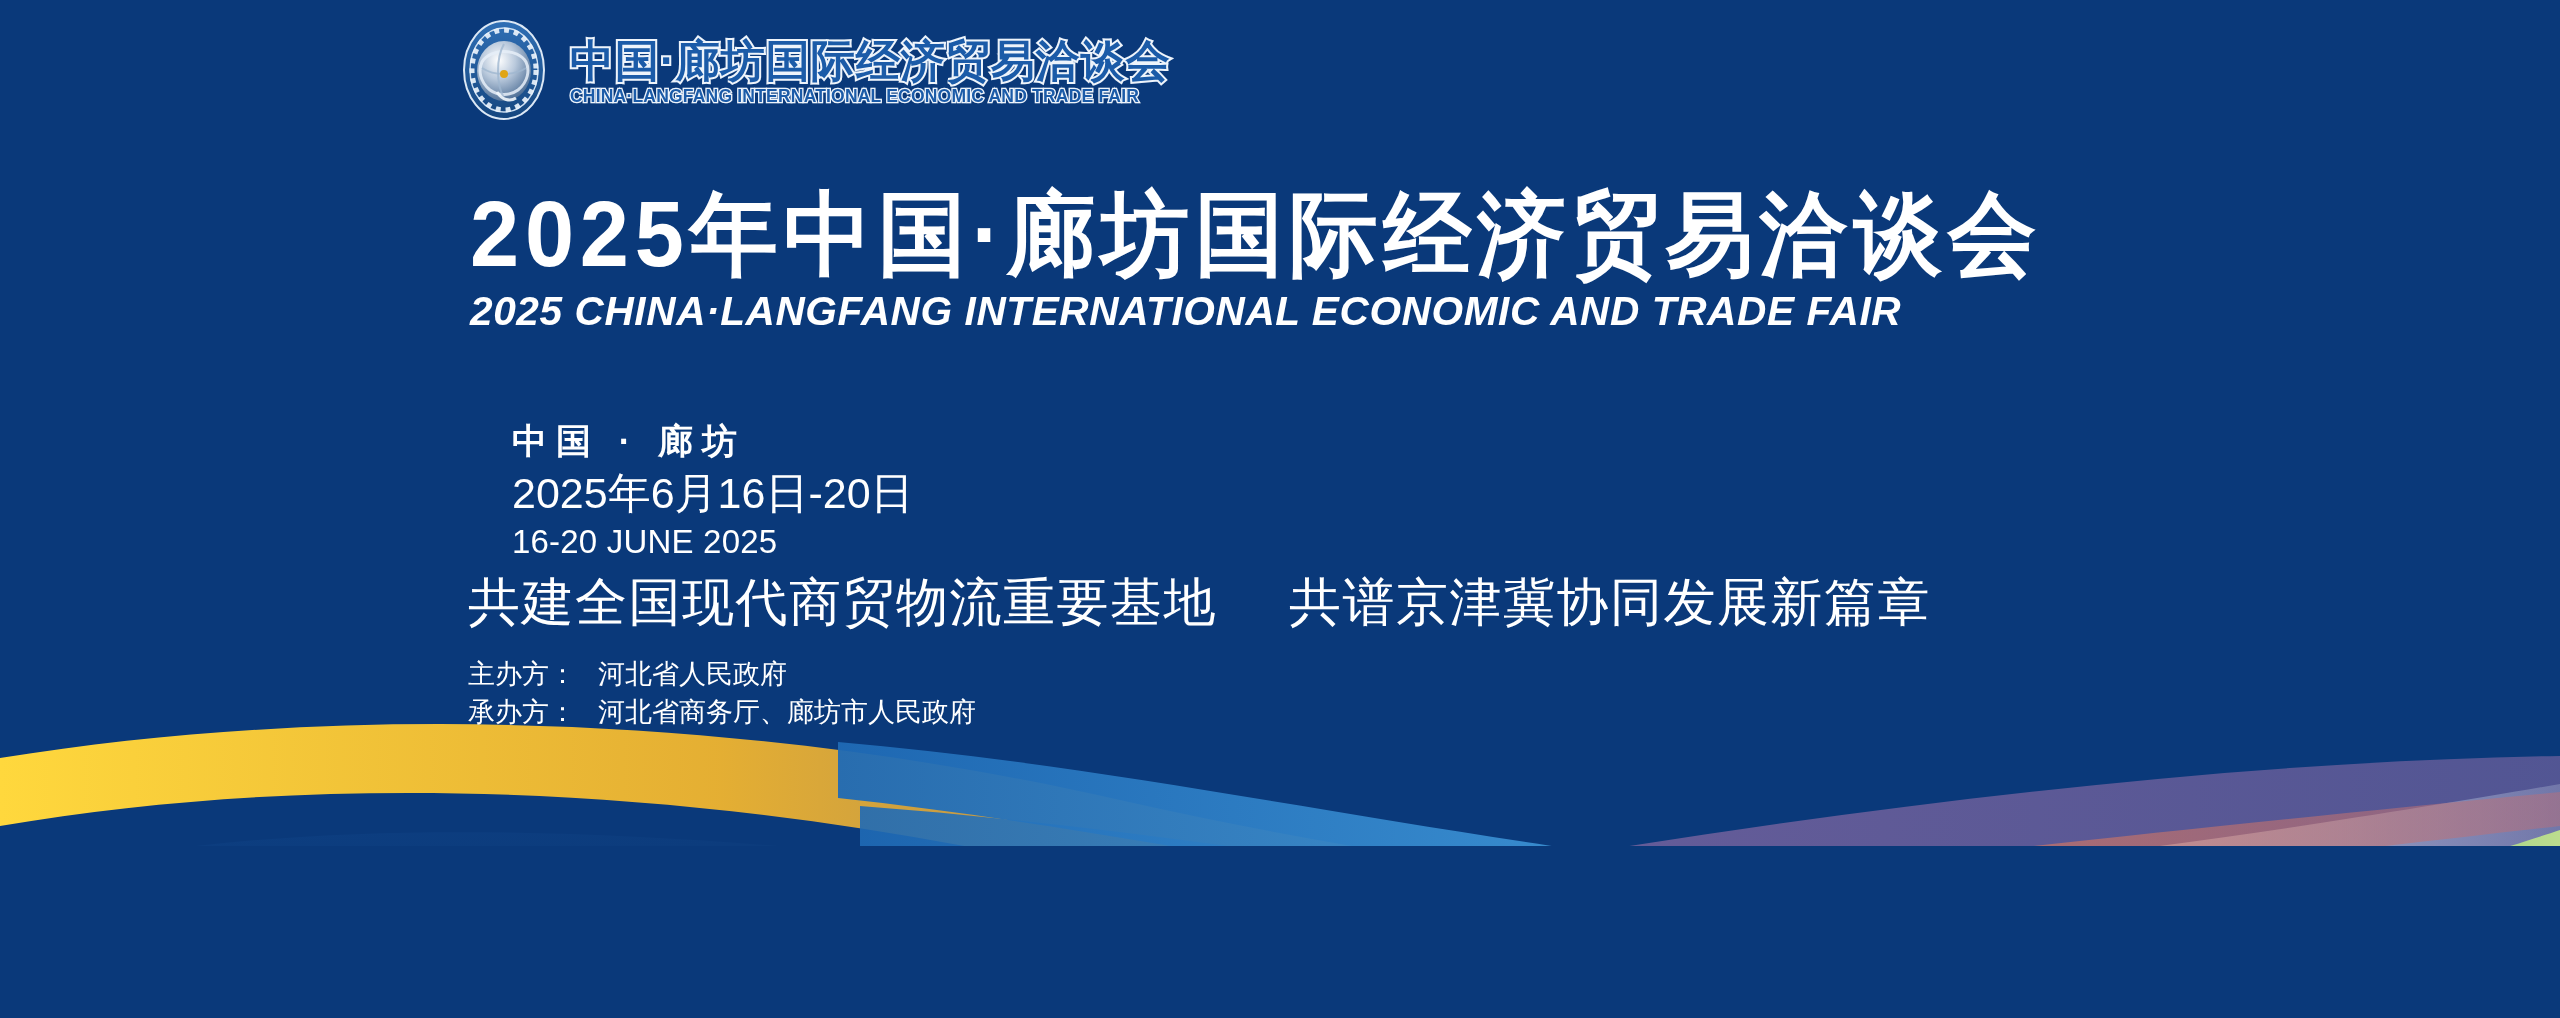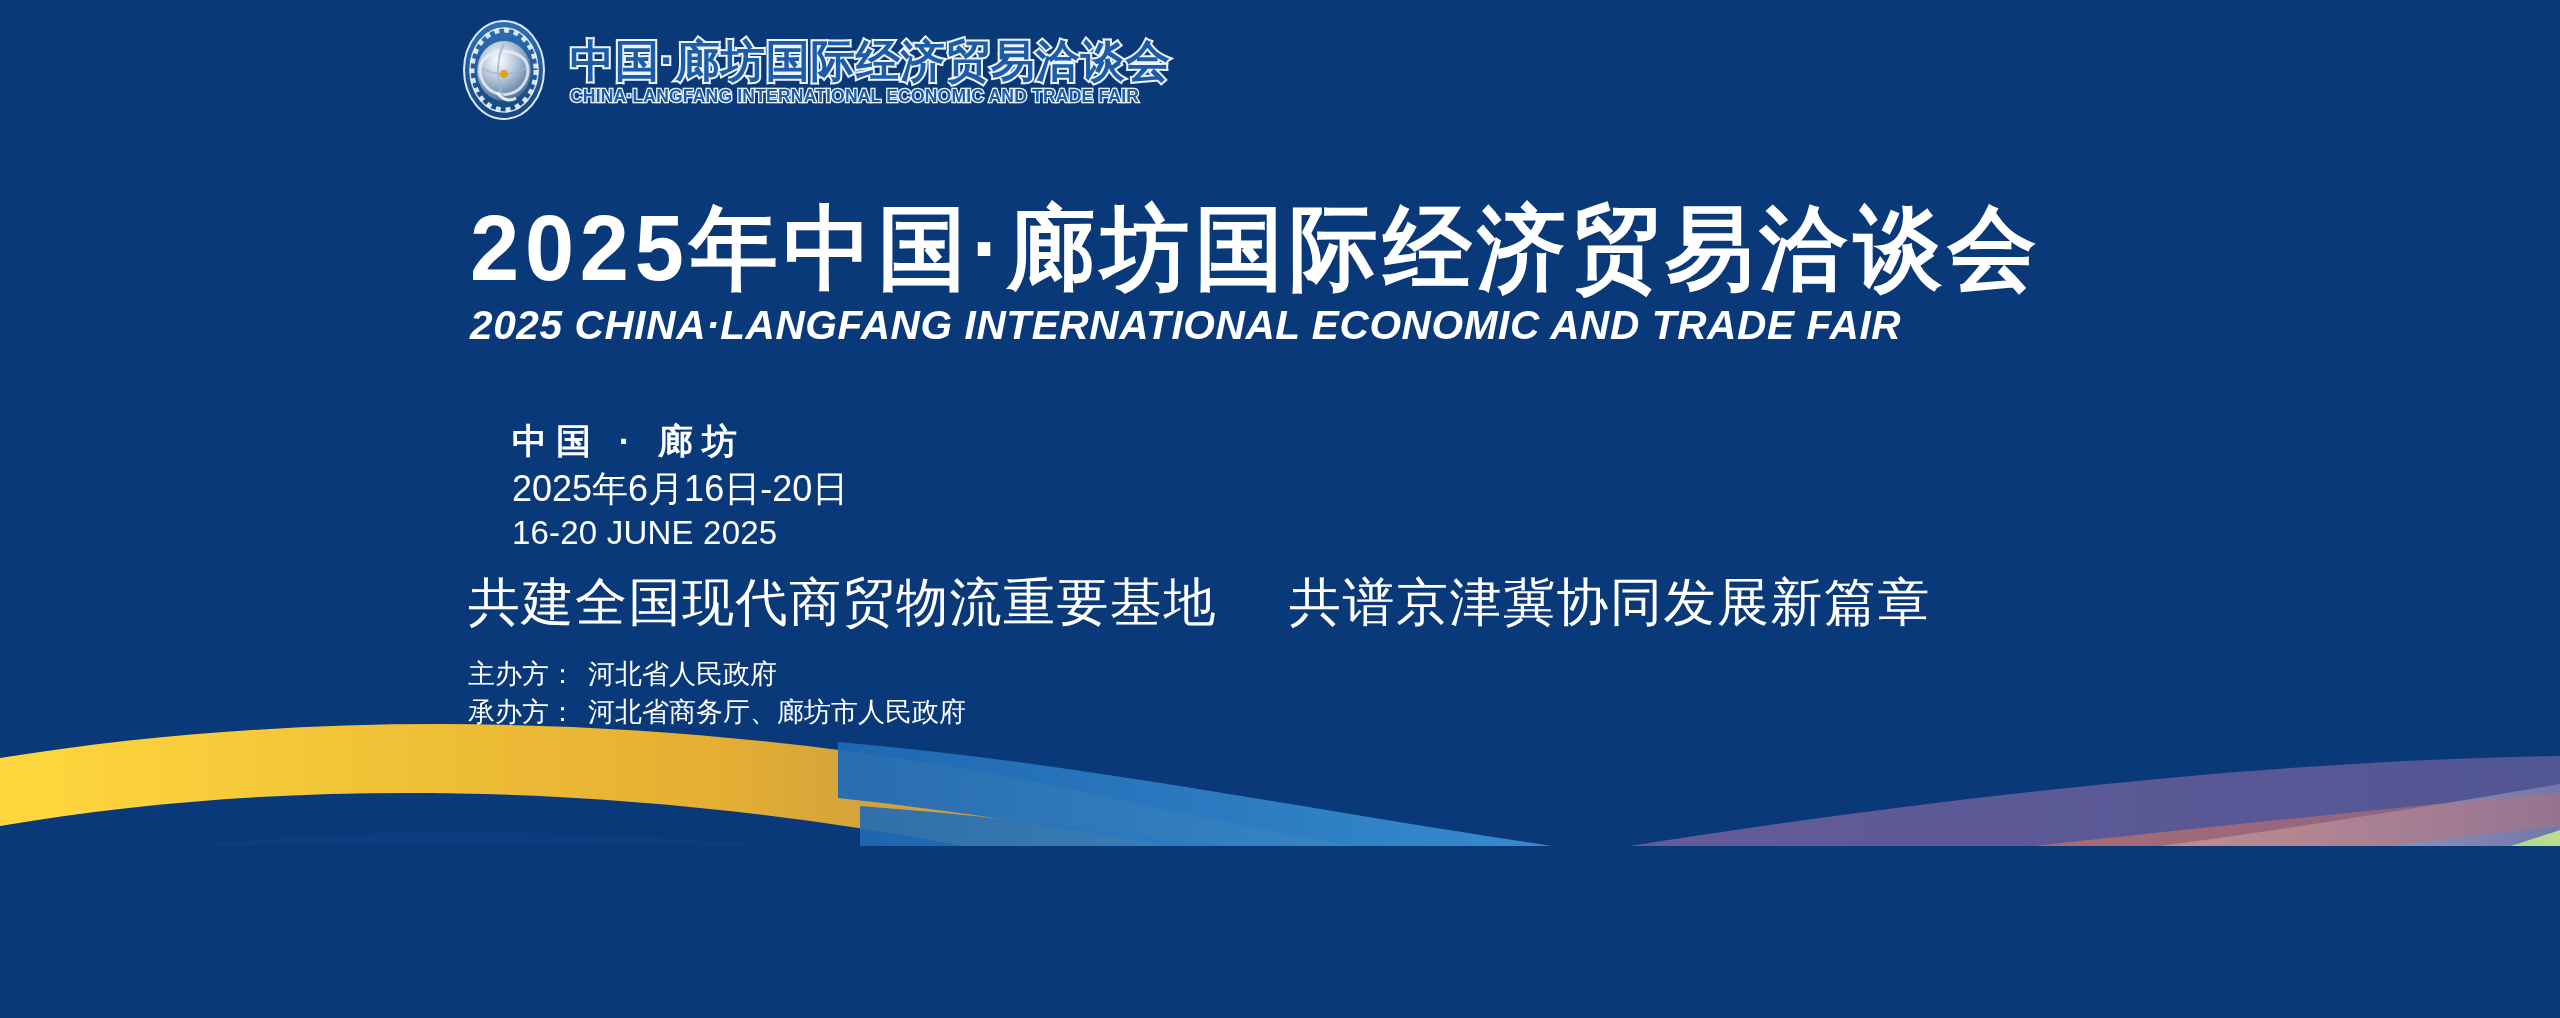--- a/index.html
+++ b/index.html
@@ -66,21 +66,21 @@
     paint-order: stroke fill;
     white-space: nowrap;
     transform: scaleX(1.0);
     transform-origin: left center;
   }
 
   
   #headline-block {
     position: absolute;
     left: 470px;
-    top: 199px;
+    top: 185px;
     width: 1700px;
   }
   #title-cn {
     font-size: 92px;
     font-weight: bold;
     color: #ffffff;
     letter-spacing: 6px;
     line-height: 1.08;
     white-space: nowrap;
     transform: scaleX(0.96);
@@ -109,21 +109,21 @@
     white-space: nowrap;
     flex-direction: column;
   }
   #date-city-cn {
     font-size: 35px;
     font-weight: bold;
     color: #ffffff;
     letter-spacing: 9px;
   }
   #date-cn {
-    font-size: 36px;
+    font-size: 43px;
     font-weight: normal;
     color: #ffffff;
     margin-left: 42px;
     letter-spacing: 0px;
   }
   #date-city-en {
     font-size: 34px;
     font-weight: bold;
     font-style: italic;
     color: #ffffff;
@@ -158,21 +158,21 @@
     top: 655px;
   }
   .org-line {
     font-size: 27px;
     color: #ffffff;
     line-height: 1.42;
     white-space: nowrap;
     display: flex;
   }
   .org-label { display: inline-block; }
-  .org-value { display: inline-block; margin-left: 12px; }
+  .org-value { display: inline-block; margin-left: 22px; }
 </style>
 </head>
 <body>
 
 <div id="banner">
 
   <svg id="waves" viewBox="0 0 2560 1018" preserveAspectRatio="none" xmlns="http://www.w3.org/2000/svg">
     <defs>
       <linearGradient id="gGold" x1="0" y1="0" x2="1" y2="0">
         <stop offset="0%" stop-color="#ffd83d" stop-opacity="1"></stop>

